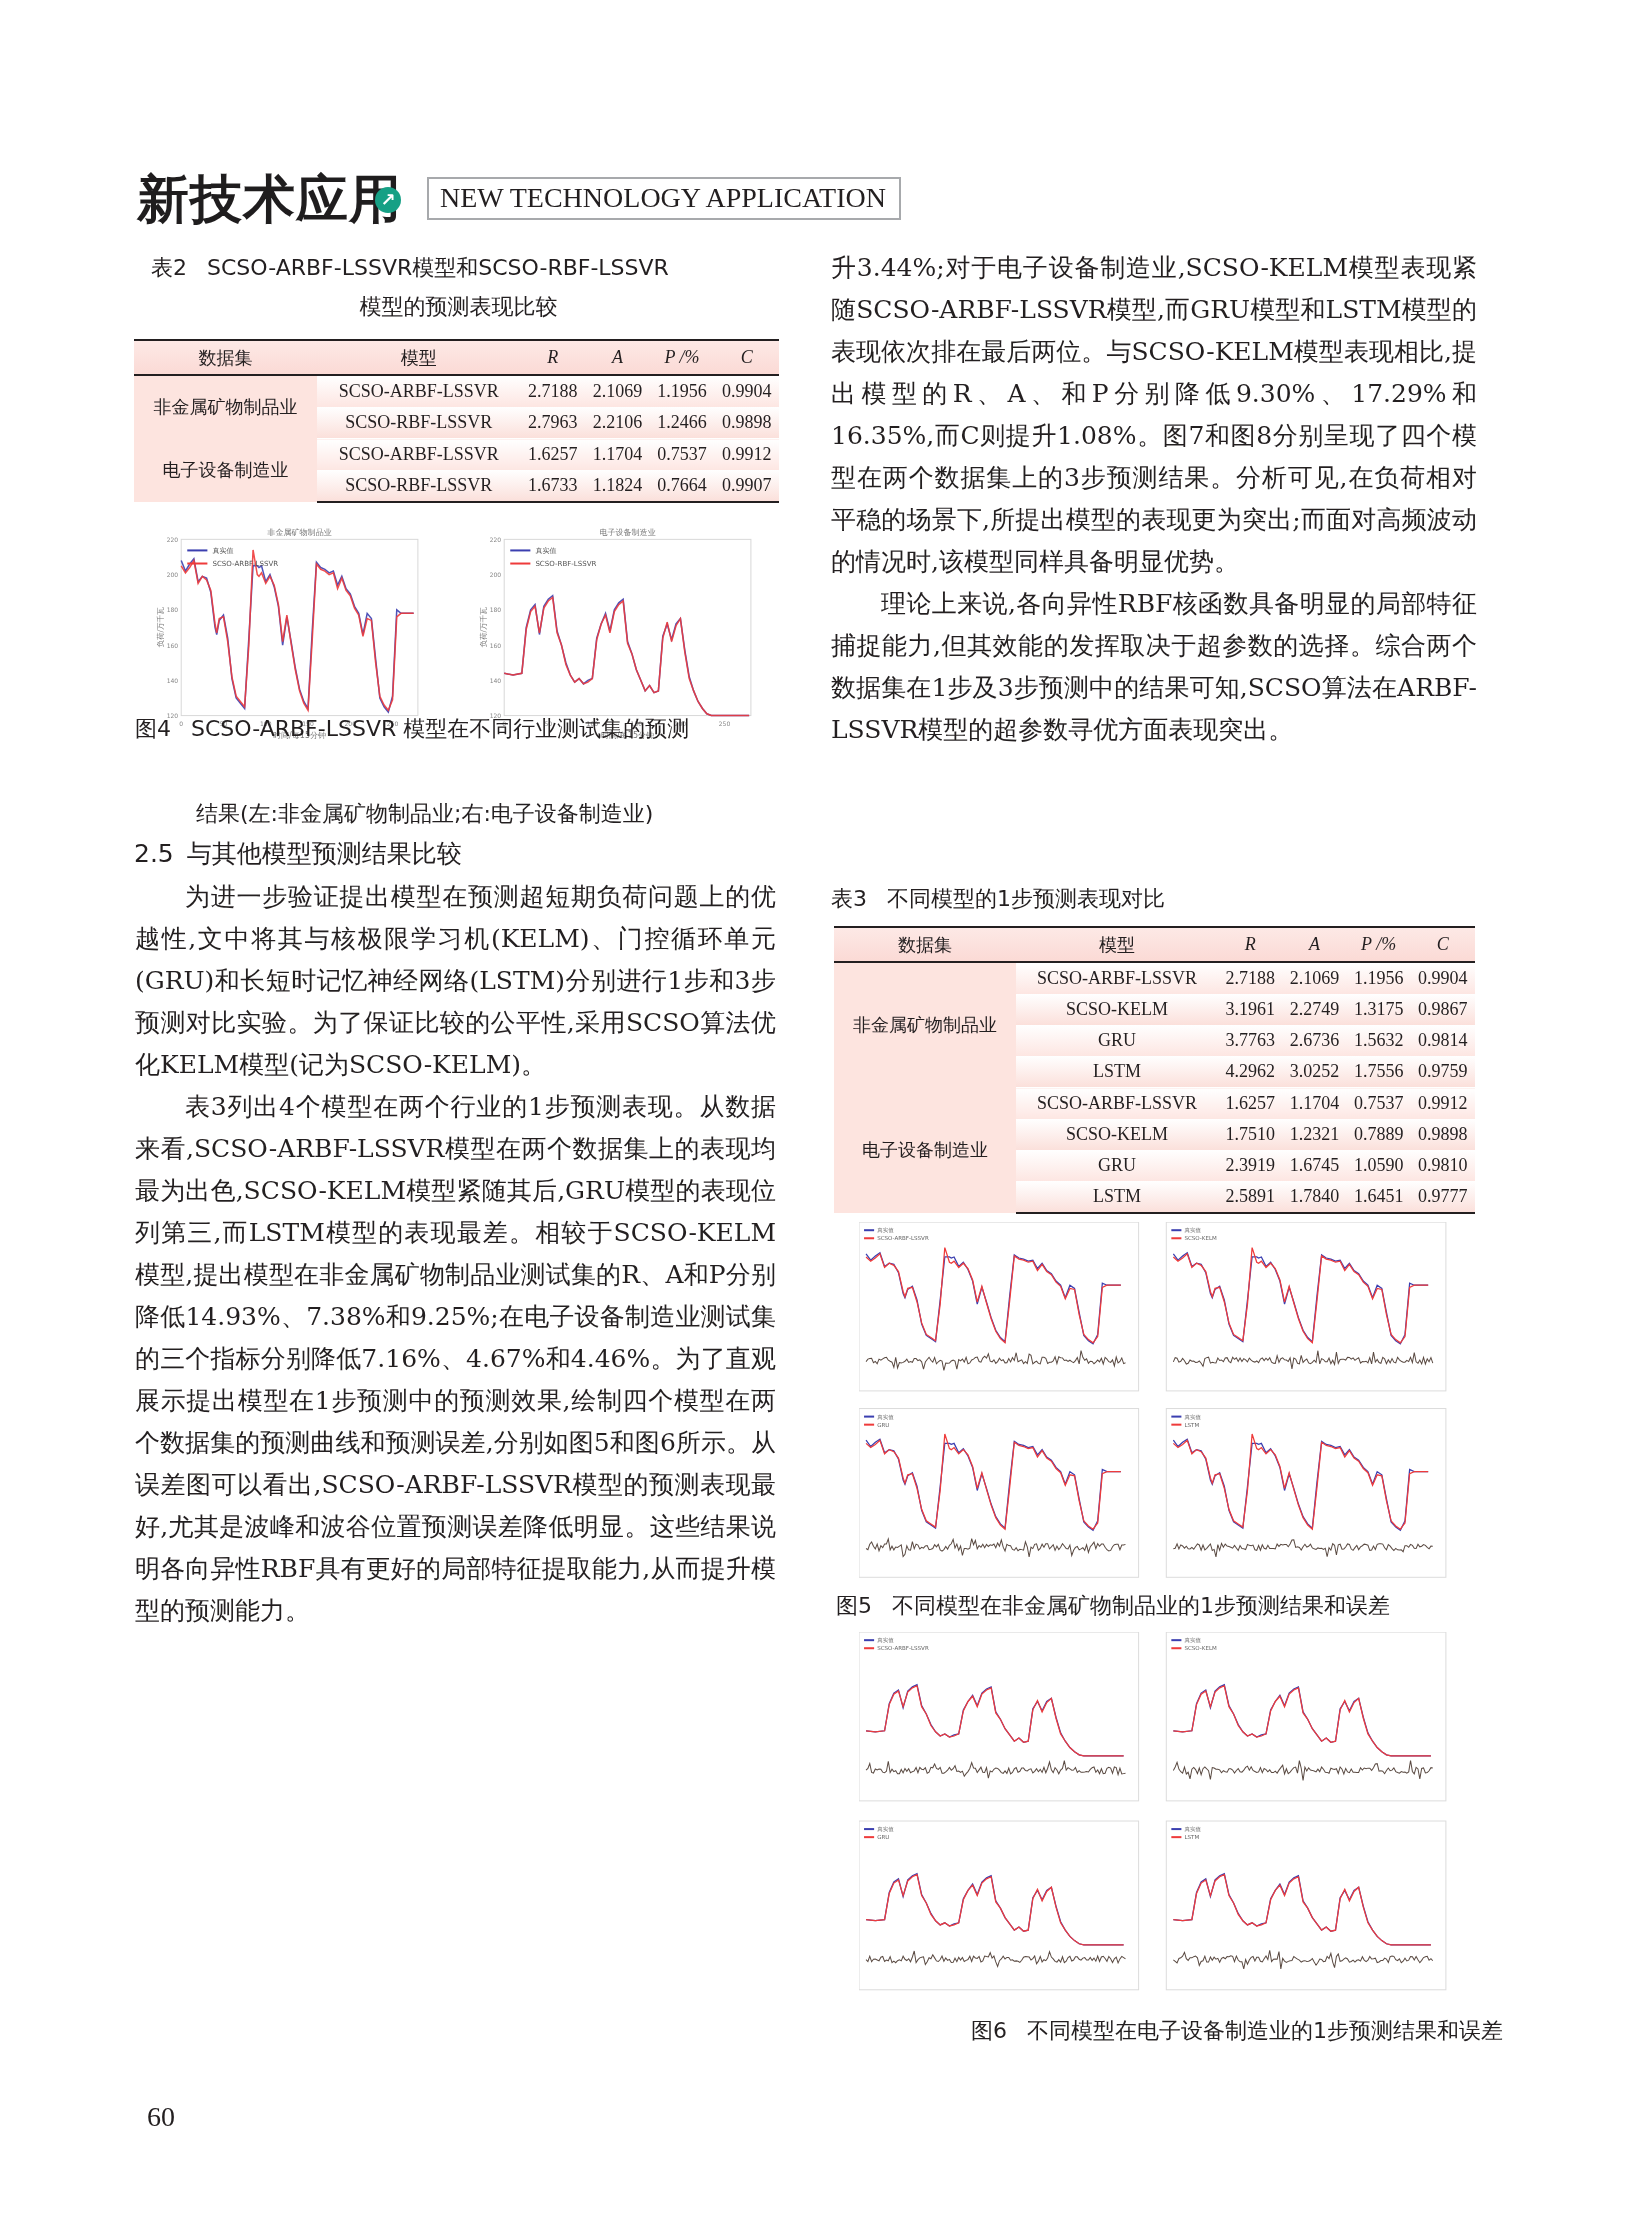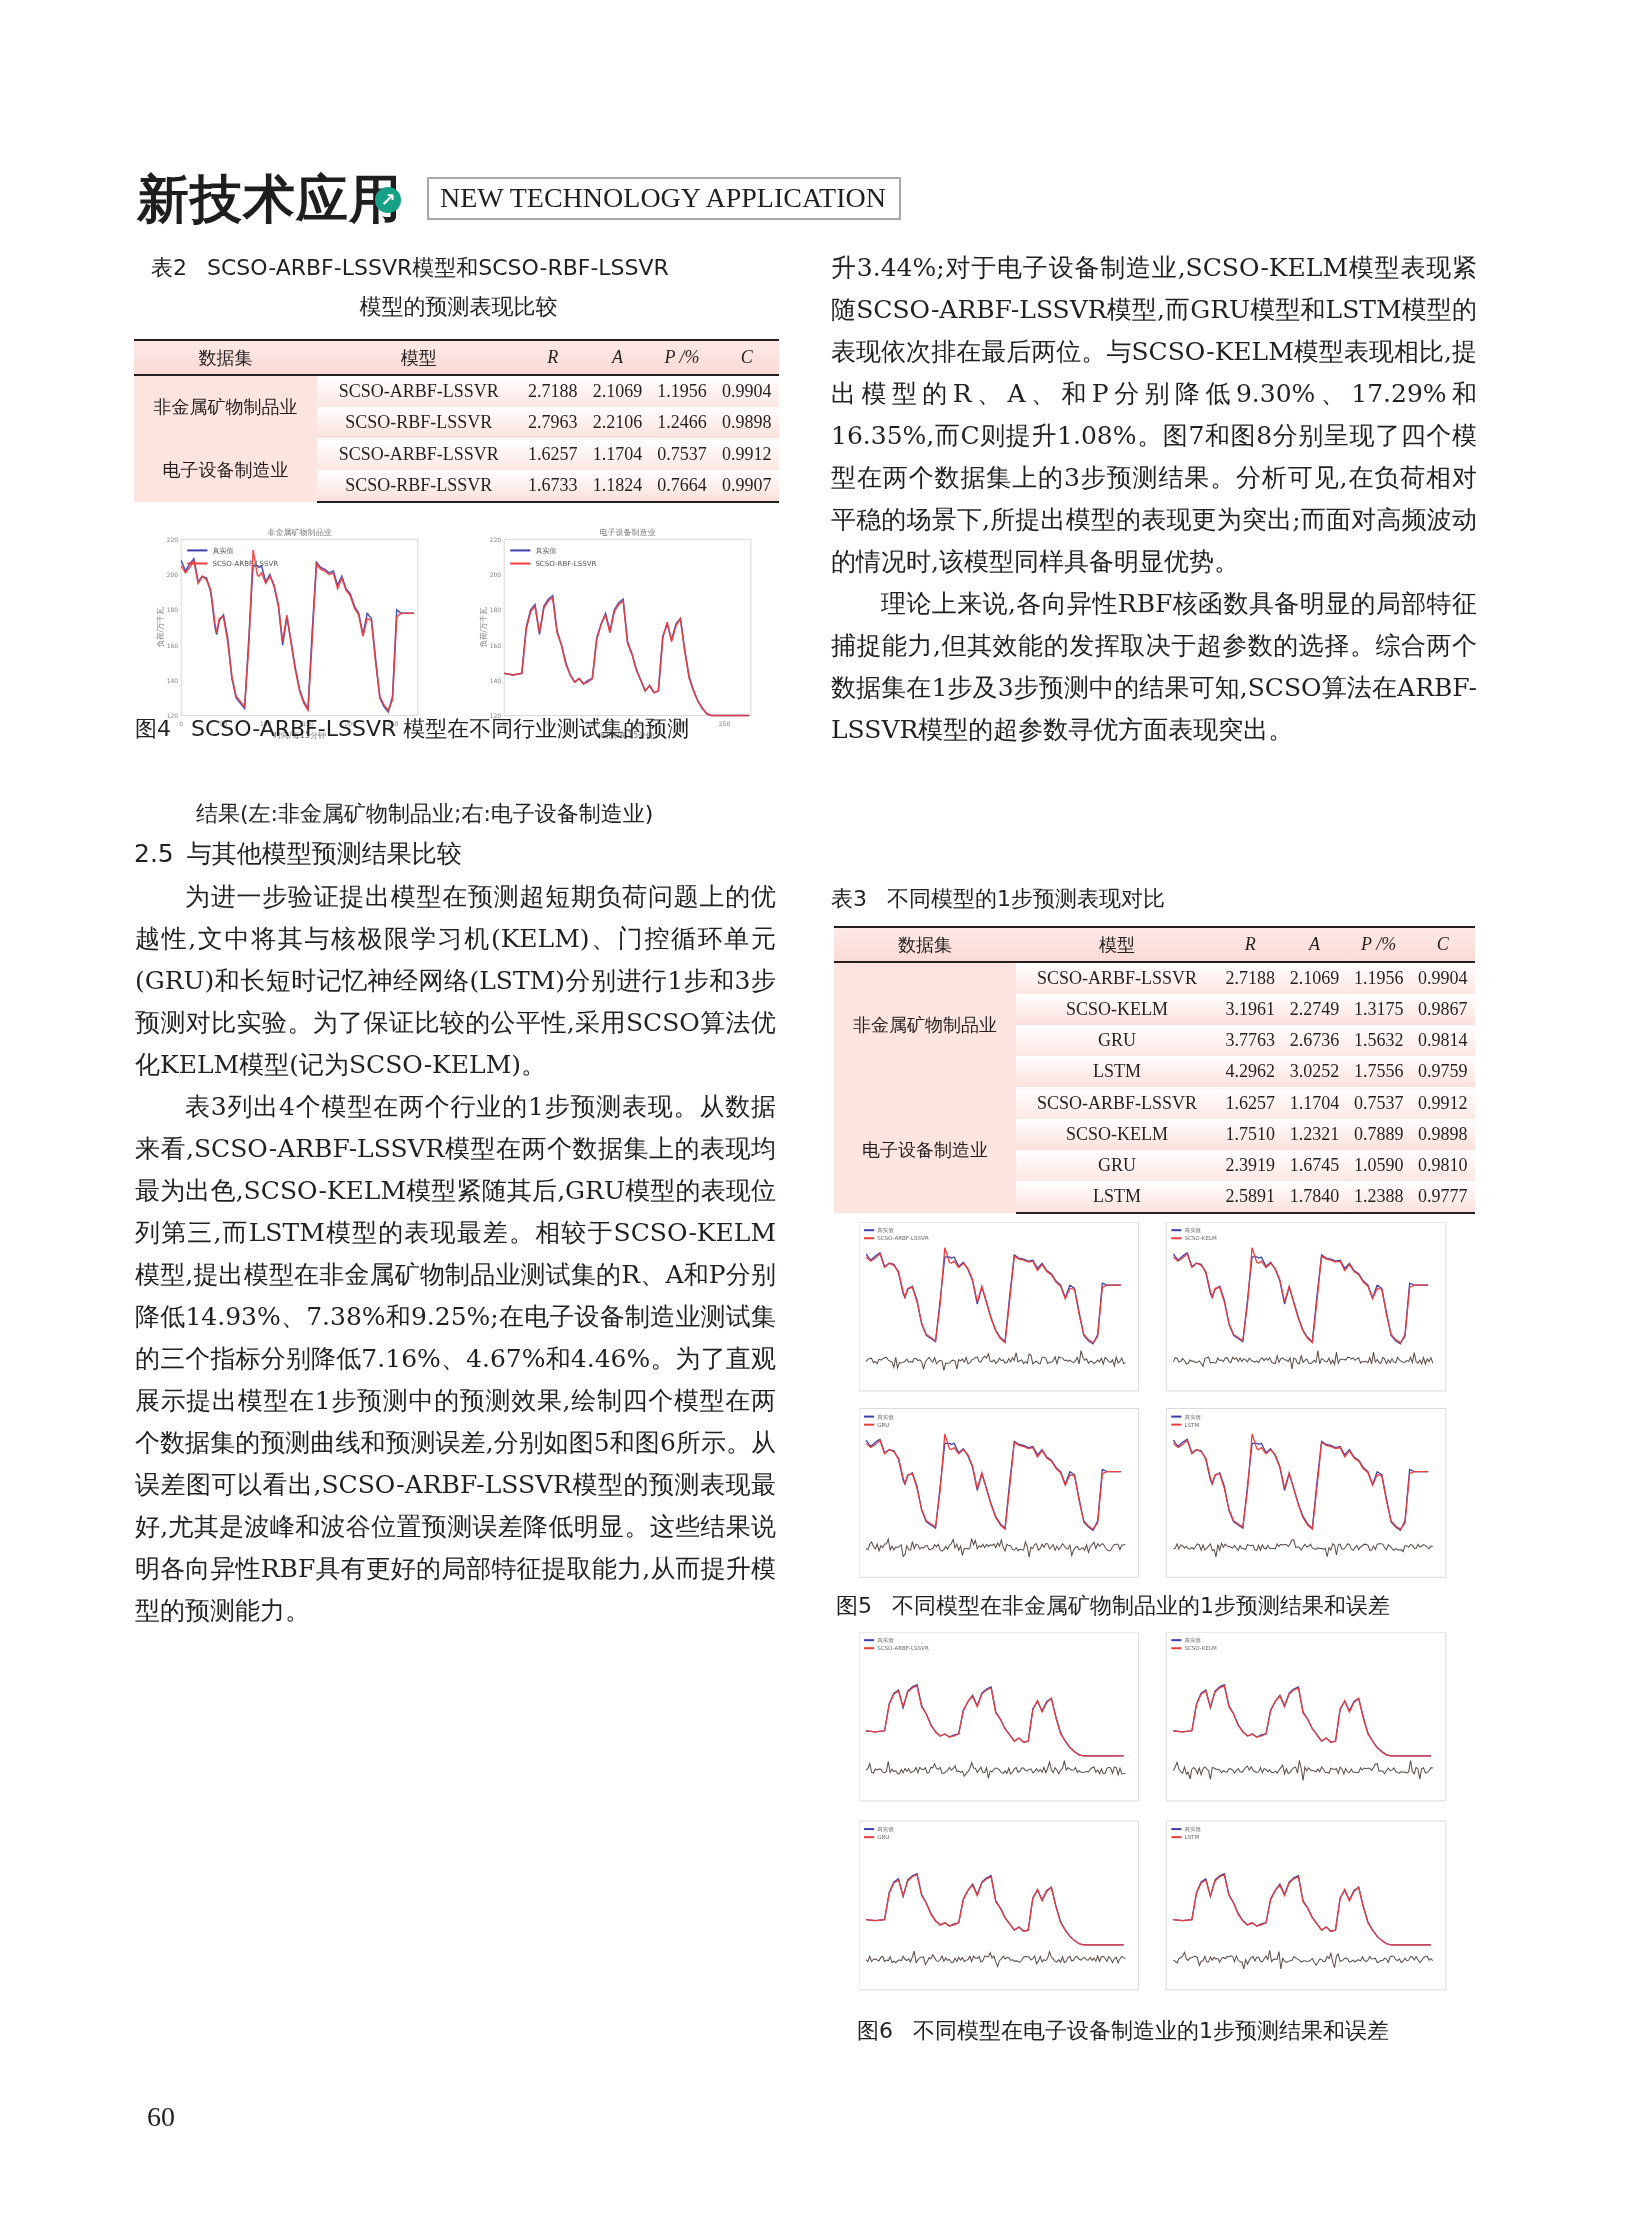--- a/index.html
+++ b/index.html
@@ -228,21 +228,21 @@
         <td class="v">GRU</td>
         <td class="v">2.3919</td>
         <td class="v">1.6745</td>
         <td class="v">1.0590</td>
         <td class="v">0.9810</td>
       </tr>
       <tr class="odd last">
         <td class="v">LSTM</td>
         <td class="v">2.5891</td>
         <td class="v">1.7840</td>
-        <td class="v">1.2388</td>
+        <td class="v">1.6451</td>
         <td class="v">0.9777</td>
       </tr>
     </tbody>
 </table>
 
 <div class="abs" style="left:859px;top:1222px;width:602px;height:363px;">
   <svg id="fig5" width="602" height="363" viewBox="0 0 1195 720">
       <rect x="0" y="0" width="555" height="335" fill="#fff" stroke="#dcdcdc" stroke-width="2"></rect>
       <polyline points="14,62.92400000000001 23.19642857142857,75.386 32.39285714285714,67.078 41.58928571428571,60.84700000000001 50.785714285714285,87.84799999999998 59.98214285714286,81.61699999999999 69.17857142857142,83.69399999999999 78.375,100.31 87.57142857142857,141.85 91.25,150.158 96.76785714285715,133.54199999999997 105.96428571428572,127.311 115.16071428571428,154.312 124.35714285714285,202.083 133.55357142857144,224.92999999999998 142.75,231.161 151.94642857142856,237.392 161.14285714285714,154.312 170.3392857142857,69.155 179.5357142857143,69.155 183.21428571428572,71.232 188.73214285714286,69.155 197.92857142857144,87.84799999999998 207.125,79.53999999999999 216.32142857142856,94.07900000000001 225.51785714285714,116.92599999999999 234.7142857142857,162.62 243.9107142857143,129.38799999999998 253.10714285714286,158.466 262.30357142857144,189.62099999999998 271.5,214.545 280.6964285714286,229.084 289.8928571428571,237.392 299.0892857142857,146.004 308.2857142857143,65.001 317.4821428571429,71.232 326.6785714285714,73.309 335.875,77.463 345.0714285714286,75.386 354.2678571428571,92.00200000000001 363.4642857142857,81.61699999999999 372.6607142857143,96.156 381.8571428571429,102.387 391.0535714285714,116.92599999999999 400.25,125.23400000000001 409.4464285714286,150.158 418.6428571428571,125.23400000000001 427.8392857142857,131.46499999999997 437.0357142857143,179.236 446.2321428571429,224.92999999999998 455.4285714285714,235.315 464.625,241.546 473.8214285714286,222.85299999999998 483.0178571428571,121.08 492.2142857142857,125.23400000000001 501.4107142857143,125.23400000000001 510.6071428571429,125.23400000000001 519.8035714285713,125.23400000000001" fill="none" stroke="#3b3fb0" stroke-width="2.5"></polyline>
       <polyline points="14,69.155 23.19642857142857,77.463 32.39285714285714,71.232 41.58928571428571,62.92400000000001 50.785714285714285,89.92500000000001 59.98214285714286,81.61699999999999 69.17857142857142,85.77099999999999 78.375,98.233 87.57142857142857,137.696 91.25,148.08100000000002 96.76785714285715,131.46499999999997 105.96428571428572,129.38799999999998 115.16071428571428,158.466 124.35714285714285,200.006 133.55357142857144,222.85299999999998 142.75,229.084 151.94642857142856,235.315 161.14285714285714,162.62 170.3392857142857,50.46200000000002 179.5357142857143,79.53999999999999 183.21428571428572,81.61699999999999 188.73214285714286,77.463 197.92857142857144,89.92500000000001 207.125,81.61699999999999 216.32142857142856,92.00200000000001 225.51785714285714,114.84899999999999 234.7142857142857,158.466 243.9107142857143,127.311 253.10714285714286,160.543 262.30357142857144,191.69799999999998 271.5,216.62199999999999 280.6964285714286,231.161 289.8928571428571,239.469 299.0892857142857,156.389 308.2857142857143,67.078 317.4821428571429,73.309 326.6785714285714,75.386 335.875,79.53999999999999 345.0714285714286,77.463 354.2678571428571,96.156 363.4642857142857,83.69399999999999 372.6607142857143,98.233 381.8571428571429,104.464 391.0535714285714,119.003 400.25,127.311 409.4464285714286,152.23499999999999 418.6428571428571,131.46499999999997 427.8392857142857,133.54199999999997 437.0357142857143,183.39 446.2321428571429,222.85299999999998 455.4285714285714,233.238 464.625,239.469 473.8214285714286,227.007 483.0178571428571,129.38799999999998 492.2142857142857,125.23400000000001 501.4107142857143,125.23400000000001 510.6071428571429,125.23400000000001 519.8035714285713,125.23400000000001" fill="none" stroke="#ee3b3b" stroke-width="2.5"></polyline>
@@ -310,16 +310,16 @@
       <rect x="610" y="375" width="555" height="335" fill="#fff" stroke="#dcdcdc" stroke-width="2"></rect>
       <polyline points="624,570.8520000000001 642.3928571428571,572.9290000000001 660.7857142857143,570.8520000000001 669.9821428571429,516.85 679.1785714285714,496.08000000000004 688.375,489.84900000000005 697.5714285714286,525.158 706.7678571428571,491.92600000000004 715.9642857142858,483.61800000000005 725.1607142857142,479.46400000000006 734.3571428571429,521.004 743.5535714285714,537.62 752.75,558.3900000000001 761.9464285714286,572.9290000000001 771.1428571428571,581.2370000000001 780.3392857142857,577.0830000000001 789.5357142857143,583.3140000000001 798.7321428571429,579.1600000000001 807.9285714285714,577.0830000000001 817.125,529.312 826.3214285714286,512.696 835.5178571428571,500.23400000000004 844.7142857142857,521.004 853.9107142857143,496.08000000000004 863.1071428571429,487.77200000000005 872.3035714285714,483.61800000000005 881.5,533.466 890.6964285714287,548.0050000000001 899.8928571428571,566.6980000000001 909.0892857142858,579.1600000000001 918.2857142857142,591.6220000000001 927.4821428571429,585.3910000000001 936.6785714285713,593.6990000000001 945.875,591.6220000000001 955.0714285714287,527.235 964.2678571428571,512.696 973.4642857142858,531.389 982.6607142857142,512.696 991.8571428571429,506.46500000000003 1001.0535714285713,543.8510000000001 1010.25,575.0060000000001 1019.4464285714287,591.6220000000001 1028.642857142857,604.0840000000001 1037.8392857142858,612.392 1047.0357142857142,618.623 1056.232142857143,620.7 1065.4285714285713,620.7 1074.625,620.7 1083.8214285714287,620.7 1093.017857142857,620.7 1102.2142857142858,620.7 1120.607142857143,620.7 1135.3214285714287,620.7" fill="none" stroke="#3b3fb0" stroke-width="2.5"></polyline>
       <polyline points="624,570.8520000000001 642.3928571428571,572.9290000000001 660.7857142857143,570.8520000000001 669.9821428571429,518.927 679.1785714285714,498.15700000000004 688.375,491.92600000000004 697.5714285714286,523.081 706.7678571428571,494.00300000000004 715.9642857142858,485.69500000000005 725.1607142857142,481.54100000000005 734.3571428571429,523.081 743.5535714285714,537.62 752.75,560.4670000000001 761.9464285714286,572.9290000000001 771.1428571428571,581.2370000000001 780.3392857142857,577.0830000000001 789.5357142857143,583.3140000000001 798.7321428571429,581.2370000000001 807.9285714285714,577.0830000000001 817.125,531.389 826.3214285714286,512.696 835.5178571428571,502.31100000000004 844.7142857142857,523.081 853.9107142857143,498.15700000000004 863.1071428571429,489.84900000000005 872.3035714285714,485.69500000000005 881.5,535.543 890.6964285714287,548.0050000000001 899.8928571428571,566.6980000000001 909.0892857142858,579.1600000000001 918.2857142857142,591.6220000000001 927.4821428571429,585.3910000000001 936.6785714285713,593.6990000000001 945.875,591.6220000000001 955.0714285714287,529.312 964.2678571428571,510.619 973.4642857142858,533.466 982.6607142857142,514.773 991.8571428571429,506.46500000000003 1001.0535714285713,545.9280000000001 1010.25,577.0830000000001 1019.4464285714287,591.6220000000001 1028.642857142857,604.0840000000001 1037.8392857142858,612.392 1047.0357142857142,618.623 1056.232142857143,620.7 1065.4285714285713,620.7 1074.625,620.7 1083.8214285714287,620.7 1093.017857142857,620.7 1102.2142857142858,620.7 1120.607142857143,620.7 1135.3214285714287,620.7" fill="none" stroke="#ee3b3b" stroke-width="2.5"></polyline>
       <polyline points="624,650.6368741426612 627.6785714285714,653.4902949245542 631.3571428571429,656.5871141975309 635.0357142857143,647.7875428669411 638.7142857142857,646.5785065157751 642.3928571428571,643.280992798354 646.0714285714286,635.7245198902607 649.75,648.2230024005487 653.4285714285714,651.6230195473252 657.1071428571429,646.3666580932785 660.7857142857143,646.6267575445817 664.4642857142857,644.2798611111111 668.1428571428571,643.1284379286694 671.8214285714286,646.4564386145405 675.5,661.7519547325103 679.1785714285714,653.7605881344308 682.8571428571429,652.378712277092 686.5357142857143,643.2046553497943 690.2142857142857,654.9297753772291 693.8928571428571,655.0602451989026 697.5714285714286,644.8059413580247 701.25,651.3026663237312 704.9285714285714,645.1677040466393 708.6071428571429,649.3887088477367 712.2857142857143,647.5459276406036 715.9642857142858,655.3677554869685 719.6428571428571,647.6196244855968 723.3214285714286,645.7749314128944 727,648.327066186557 730.6785714285714,644.1653549382717 734.3571428571429,644.3102280521263 738.0357142857142,642.7123028120714 741.7142857142857,643.6925668724281 745.3928571428571,654.1646004801098 749.0714285714286,643.1901320301783 752.75,650.8679269547325 756.4285714285714,654.5560099451303 760.1071428571429,654.4272205075446 763.7857142857142,668.7231481481482 767.4642857142858,650.1511231138546 771.1428571428571,659.3863854595337 774.8214285714286,650.8297582304527 778.5,645.6166066529493 782.1785714285714,643.8458419067216 785.8571428571429,652.9495627572016 789.5357142857143,645.619127229081 793.2142857142858,645.3607081618657 796.8928571428571,653.3841820987655 800.5714285714286,654.8253515089164 804.25,648.3015003429356 807.9285714285714,642.8002829218108 811.6071428571429,649.9019461591221 815.2857142857143,631.5139574759945 818.9642857142857,653.8645318930041 822.6428571428571,649.515577846365 826.3214285714286,649.1275291495199 830,649.2435956790124 833.6785714285714,634.3654663923182 837.3571428571429,668.6888545953361 841.0357142857142,647.6041409465021 844.7142857142857,653.0206189986283 848.3928571428571,655.657261659808 852.0714285714286,653.61283436214 855.75,652.2453617969823 859.4285714285714,651.7276834705076 863.1071428571429,643.9363425925926 866.7857142857142,646.6738082990398 870.4642857142858,649.2240312071331 874.1428571428571,651.2413323045268 877.8214285714286,654.9726251714678 881.5,652.8129715363513 885.1785714285713,652.1944701646091 888.8571428571429,653.8084790809328 892.5357142857142,653.1611711248286 896.2142857142858,651.4624228395062 899.8928571428571,647.8480366941016 903.5714285714286,654.9352966392319 907.25,661.1624485596708 910.9285714285714,655.7579646776406 914.6071428571429,648.8020147462278 918.2857142857142,649.6094393004116 921.9642857142858,654.2049296982168 925.6428571428571,653.4279921124829 929.3214285714286,643.8218364197531 933,647.8555984224967 936.6785714285713,637.6425582990398 940.3571428571429,655.0157150205762 944.0357142857142,665.9189643347052 947.7142857142858,643.6243912894377 951.3928571428571,638.7221193415638 955.0714285714287,653.4347136488341 958.75,652.5281464334705 962.4285714285714,649.0145833333333 966.1071428571429,646.696493484225 969.7857142857142,648.8578275034293 973.4642857142858,655.1529063786008 977.1428571428571,653.8286436899863 980.8214285714286,651.2801011659808 984.5,654.9393775720165 988.1785714285714,651.4978309327847 991.8571428571429,650.4616340877916 995.5357142857142,653.0406635802469 999.2142857142858,644.3707218792867 1002.8928571428571,651.0690929355281 1006.5714285714287,654.1234310699589 1010.25,651.1139831961592 1013.9285714285713,643.7691443758574 1017.6071428571429,648.854346707819 1021.2857142857142,648.3942815500686 1024.9642857142858,647.2284550754458 1028.642857142857,655.9000771604939 1032.3214285714284,654.8782836076819 1036,652.1136917009603 1039.6785714285716,651.9272890946503 1043.357142857143,647.2326560356653 1047.0357142857142,649.0915209190673 1050.7142857142858,655.6026491769547 1054.392857142857,644.1240655006859 1058.0714285714284,642.8286093964335 1061.75,643.5928240740741 1065.4285714285713,650.2191786694102 1069.107142857143,651.9916237997257 1072.7857142857142,648.564480452675 1076.4642857142858,656.1846622085048 1080.142857142857,653.2472307956104 1083.8214285714287,647.1842849794239 1087.5,652.6871827846365 1091.1785714285716,651.2620970507545 1094.857142857143,644.1189043209877 1098.5357142857142,644.393407064472 1102.2142857142858,650.7028892318244 1105.892857142857,644.035005144033 1109.5714285714284,650.4714334705076 1113.25,656.236274005487 1116.9285714285716,651.5992541152264 1120.607142857143,646.0836334019205 1124.2857142857142,644.5289180384088 1127.9642857142858,643.4783179012346 1131.642857142857,651.4009687928669 1135.3214285714287,648.2474879972566 1139,652.3388631687243" fill="none" stroke="#5a4a42" stroke-width="2"></polyline>
       <line x1="620" y1="391" x2="640" y2="391" stroke="#3b3fb0" stroke-width="4"></line>
       <text x="646" y="395" font-size="11" fill="#666">真实值</text>
       <line x1="620" y1="407" x2="640" y2="407" stroke="#ee3b3b" stroke-width="4"></line>
       <text x="646" y="411" font-size="11" fill="#666">LSTM</text>
     </svg>
 </div>
-<div class="abs cap" style="left:857px;top:2011px;width:646px;">
+<div class="abs cap" style="left:857px;top:2011px;width:646px;text-align:right;">
   <span class="num">图6</span><span>不同模型在电子设备制造业的1步预测结果和误差</span>
 </div>
 
 
 </body></html>

